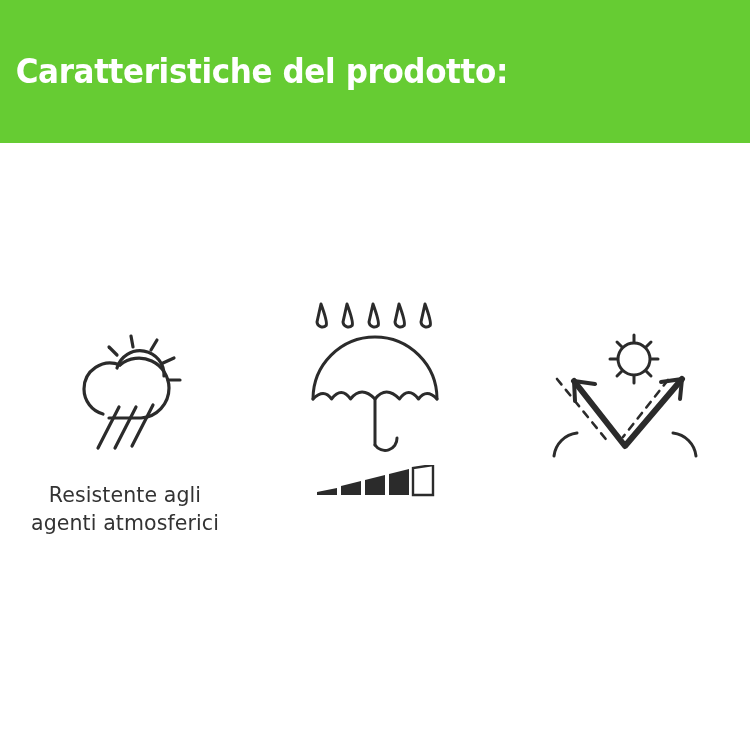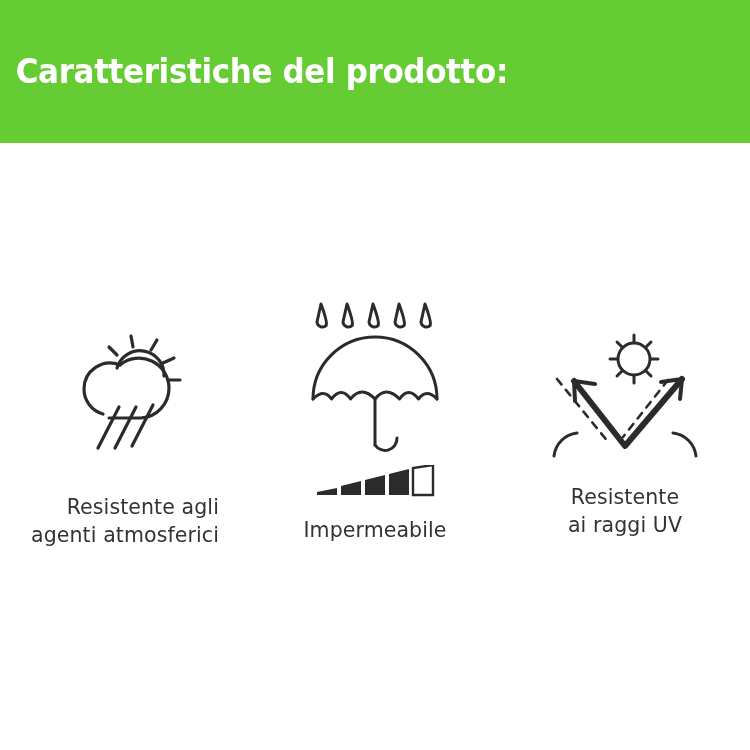--- a/index.html
+++ b/index.html
@@ -76,21 +76,21 @@
     font-size: 20.5px;
     font-weight: normal;
     line-height: 1.38;
     text-align: center;
     letter-spacing: 0.1px;
     white-space: pre-line;
   }
 
   
   .feature-weather  .feature-icon  { margin-top: 190px; }
-  .feature-weather  .feature-label { margin-top: 36px; text-align: right; }
+  .feature-weather  .feature-label { margin-top: 24px; }
 
   .feature-water    .feature-icon  { margin-top: 157px; }
   .feature-water    .feature-bars  { margin-top: 8px; }
   .feature-water    .feature-label { margin-top: 13px; }
 
   .feature-uv       .feature-icon  { margin-top: 190px; }
   .feature-uv       .feature-label { margin-top: 22px; }
 </style>
 </head>
 <body>
@@ -161,21 +161,20 @@
       </svg>
 
       <svg class="feature-bars" width="120" height="38" viewBox="0 0 120 38">
         <polygon points="2,30 22,30 22,23 2,27" fill="#2b2b2b"></polygon>
         <polygon points="26,30 46,30 46,16 26,21" fill="#2b2b2b"></polygon>
         <polygon points="50,30 70,30 70,10 50,15" fill="#2b2b2b"></polygon>
         <polygon points="74,30 94,30 94,4  74,9" fill="#2b2b2b"></polygon>
         <polygon points="98,30 118,30 118,0 98,3" fill="#ffffff" stroke="#2b2b2b" stroke-width="2.4"></polygon>
       </svg>
 
-      <div class="feature-label">Impermeabile</div>
     </div>
 
     <div class="feature feature-uv">
 
       <svg class="feature-icon" width="148" height="128" viewBox="0 0 148 128" fill="none" stroke="#2b2b2b" stroke-linecap="round" stroke-linejoin="round">
 
         <g stroke-width="3">
           <circle cx="83" cy="26" r="16"></circle>
           <line x1="83" y1="2" x2="83" y2="9"></line>
           <line x1="83" y1="43" x2="83" y2="50"></line>
@@ -201,18 +200,16 @@
           <path d="M131 46 L129 66"></path>
           <path d="M131 46 L110 49"></path>
         </g>
 
         <g stroke-width="3">
           <path d="M3 123 A26 26 0 0 1 26 100"></path>
           <path d="M145 123 A26 26 0 0 0 122 100"></path>
         </g>
       </svg>
 
-      <div class="feature-label">Resistente
-ai raggi UV</div>
     </div>
 
   </div>
 </div>
 
 </body></html>

